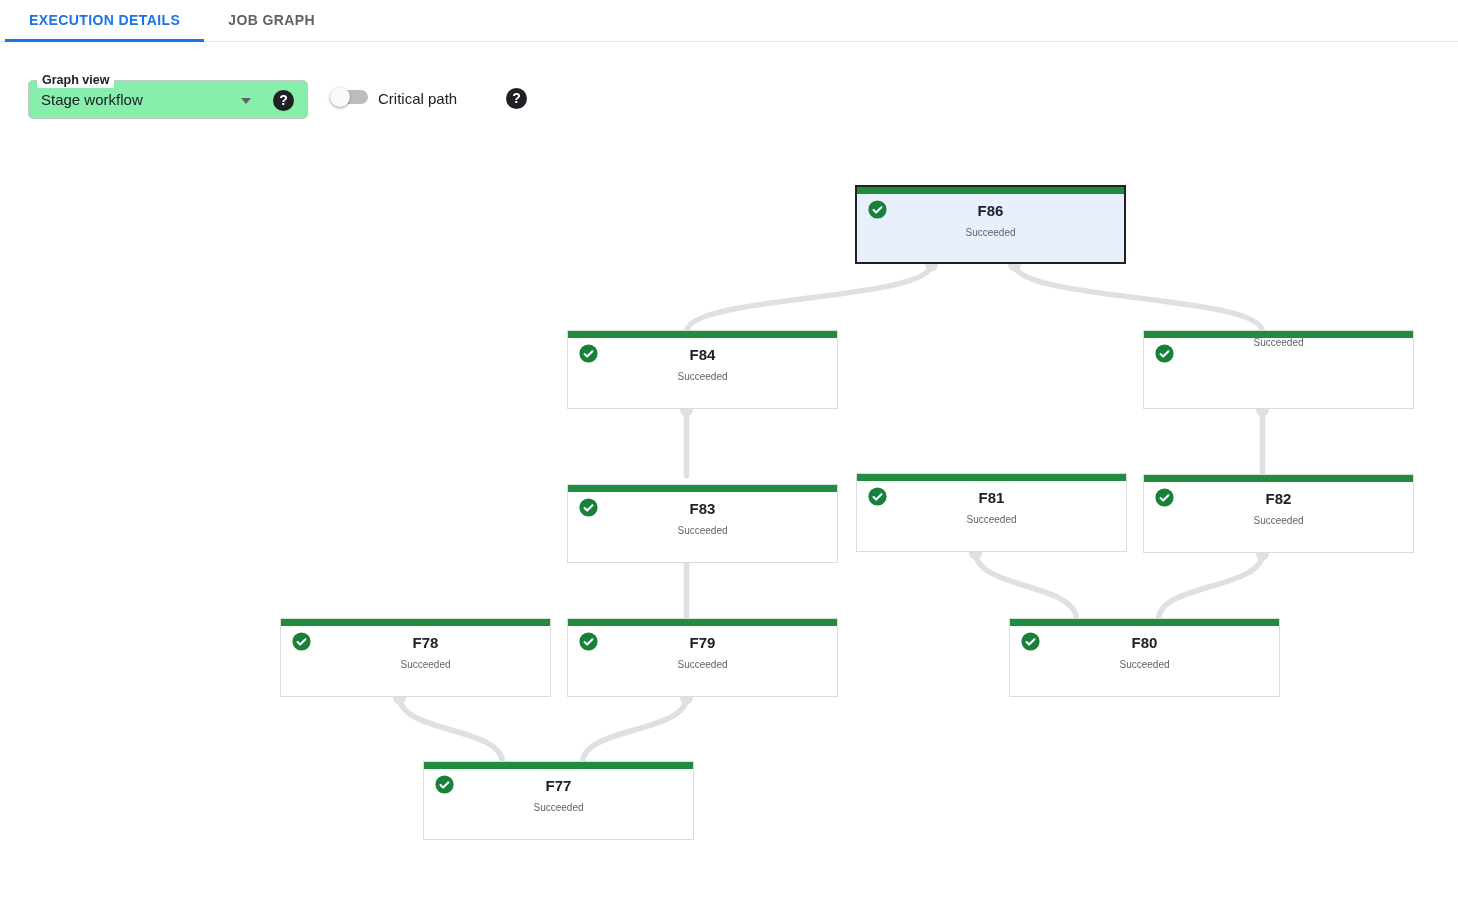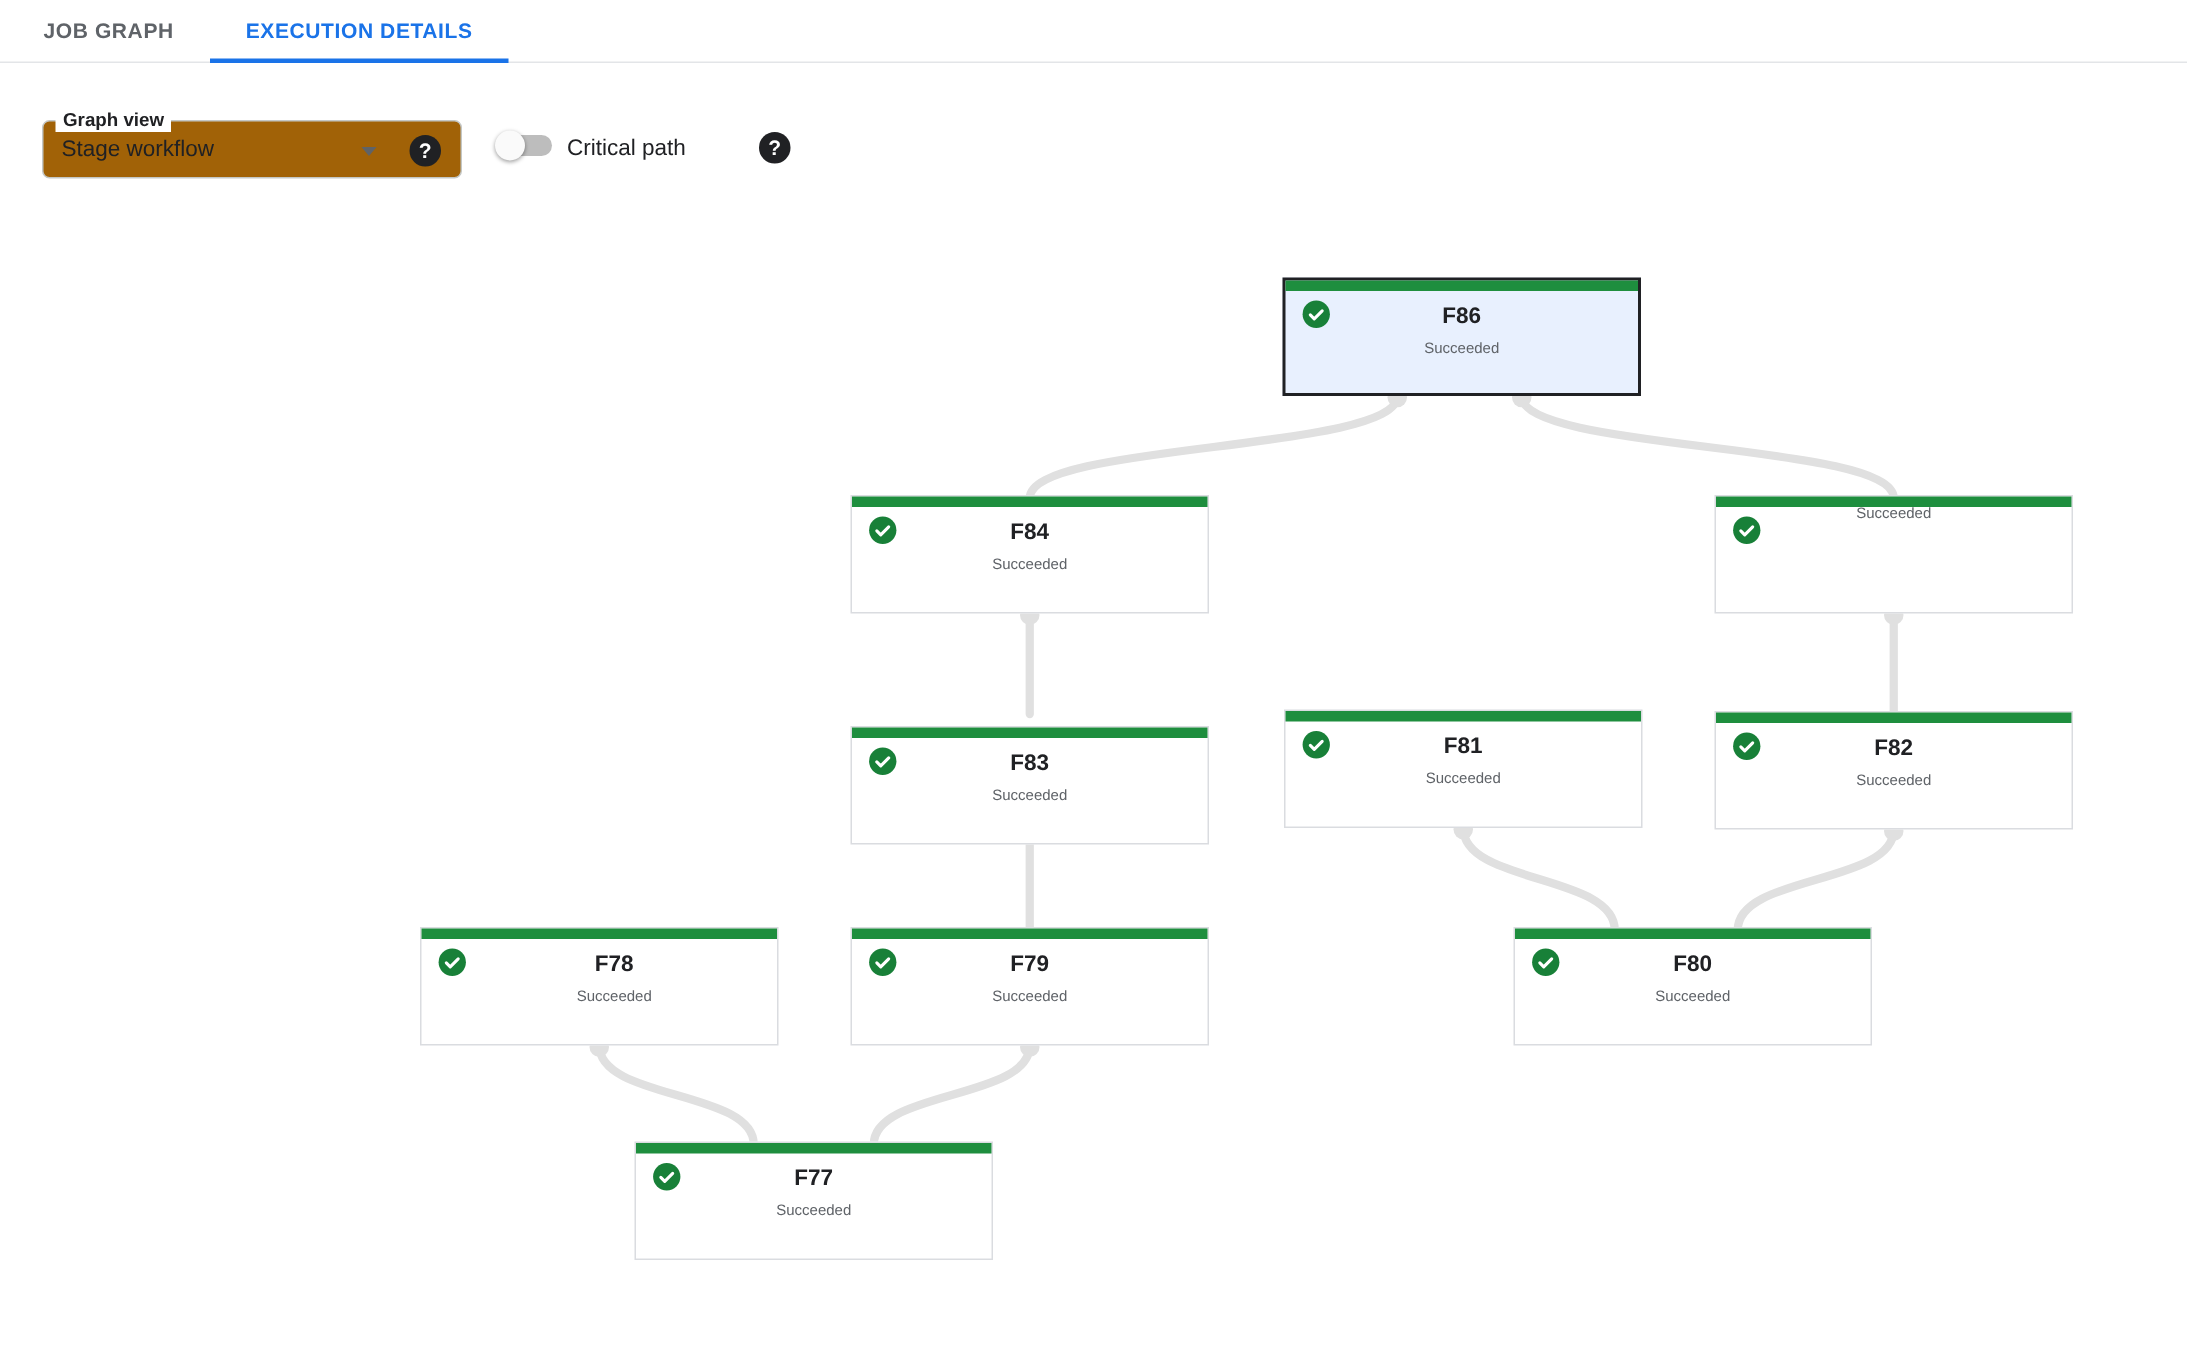--- a/index.html
+++ b/index.html
@@ -10,56 +10,56 @@
   
   .tabbar { position:absolute; top:0; left:0; width:1458px; height:42px;
             border-bottom:1px solid #e3e5e8; display:flex; padding-left:5px; background:#fff; z-index:3; }
   .tab { height:41px; line-height:41px; padding:0 24px; font-size:14px; font-weight:bold;
          letter-spacing:.4px; color:#5f6368; cursor:pointer; position:relative; white-space:nowrap; }
   .tab.active { color:#1a73e8; }
   .tab.active::after { content:""; position:absolute; left:0; right:0; bottom:-1px; height:3px; background:#1a73e8; }
 
   
   .select-box { position:absolute; left:28px; top:80px; width:280px; height:39px;
-                border:1px solid #c4c7c5; border-radius:5px; background:#a16207; z-index:2; }
+                border:1px solid #c4c7c5; border-radius:5px; background:#86efac; z-index:2; }
   .select-label { position:absolute; top:-9px; left:8px; background:#fff; padding:0 5px;
                   font-size:12.5px; font-weight:bold; color:#202124; line-height:16px; }
   .select-value { position:absolute; left:12px; top:0; line-height:37px; font-size:15px; color:#202124; }
   .caret { position:absolute; right:56px; top:17px; width:0; height:0;
            border-left:5.5px solid transparent; border-right:5.5px solid transparent;
            border-top:6px solid #5f6368; }
   .help { width:21px; height:21px; border-radius:50%; background:#202124; color:#fff;
           font-size:14px; font-weight:bold; text-align:center; line-height:21px; display:inline-block; }
   .help.in-select { position:absolute; right:13px; top:9px; }
   .help.standalone { position:absolute; left:506px; top:88px; }
 
   .toggle { position:absolute; left:334px; top:90px; width:34px; height:14px;
             background:#bdbdbd; border-radius:7px; cursor:pointer; }
   .toggle .knob { position:absolute; left:-4px; top:-3px; width:20px; height:20px; border-radius:50%;
                   background:#fafafa; box-shadow:0 1px 3px rgba(0,0,0,.4); }
   .toggle-label { position:absolute; left:378px; top:89px; font-size:15px; color:#202124; line-height:20px; }
 
   
   svg.edges { position:absolute; left:0; top:0; z-index:0; pointer-events:none; }
-  .node { position:absolute; width:239px; height:79px; background:#fff; border:1px solid #dadce0;
+  .node { position:absolute; width:271px; height:79px; background:#fff; border:1px solid #dadce0;
           text-align:center; cursor:pointer; z-index:1; }
   .node.selected { background:#e8f0fe; border:2px solid #202124; }
   .node .bar { position:absolute; top:0; left:0; right:0; height:7px; background:#1e8e3e; }
   .node .check { position:absolute; left:11px; top:13px; width:19px; height:19px; }
   .node .title { padding-top:14px; font-size:15px; font-weight:bold; color:#202124; line-height:20px; }
   .node .status { font-size:10px; color:#5f6368; line-height:19px; margin-top:2px; }
 </style>
 </head>
 <body>
 
 <div class="page">
 
   <div class="tabbar">
+      <div class="tab active">EXECUTION DETAILS</div>
       <div class="tab">JOB GRAPH</div>
-      <div class="tab active">EXECUTION DETAILS</div>
     </div>
 
   <div class="select-box">
     <span class="select-label">Graph view</span>
     <span class="select-value">Stage workflow</span>
     <span class="caret"></span>
     <span class="help in-select">?</span>
   </div>
 
   <div class="toggle">

